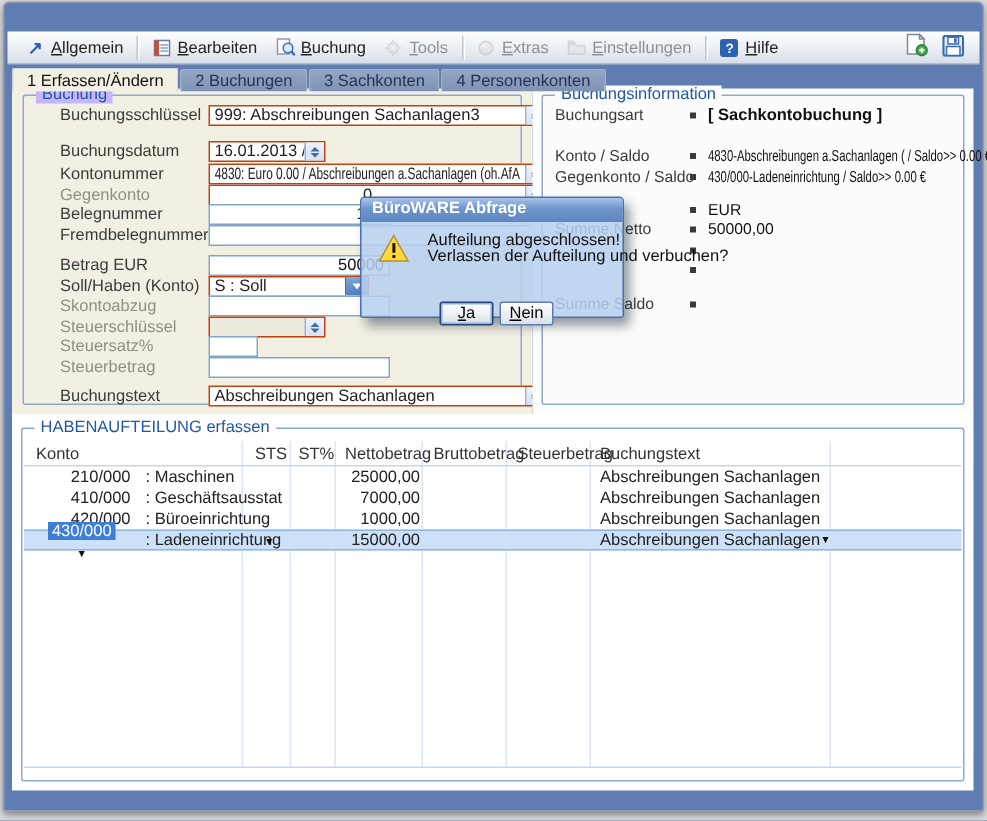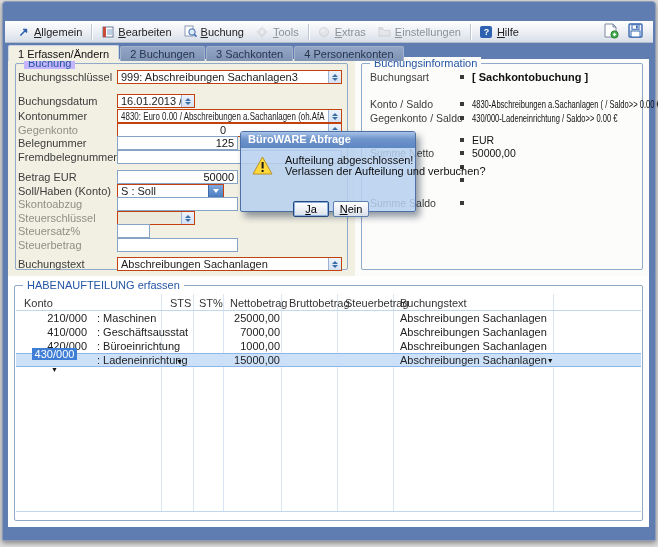--- a/index.html
+++ b/index.html
@@ -39,21 +39,21 @@
        background:linear-gradient(#93a6c6,#7e92b5);color:#27344e;margin-right:1px;}
   .tab.active{background:#f2f0e3;border-color:#c9d4e4;color:#111;height:14px;line-height:14px;position:relative;z-index:4;}
   .panel{position:absolute;}
   .panel-left{left:3px;top:15px;width:347px;height:217px;background:#f2f0e3;}
   .panel-right{left:350px;top:15px;width:294px;height:217px;background:#fcfcfa;}
   .panel-bottom{left:3px;top:232px;width:641px;height:251px;background:#ffffff;}
   .gbox{position:absolute;border:1px solid #8fa9c9;border-radius:2px;}
   .legend{position:absolute;top:-7px;left:8px;padding:0 4px;color:#2456a4;white-space:nowrap;}
   .bg-beige{background:#c4b5fd;} .bg-white{background:#ffffff;} .bg-white2{background:#fcfcfa;}
   
-  .frow{position:absolute;left:2px;right:9px;height:14px;}
+  .frow{position:absolute;left:24px;right:9px;height:14px;}
   .flabel{position:absolute;left:0;top:1px;color:#3c3c3c;white-space:nowrap;}
   .flabel.dim{color:#8f8f86;}
   .fctl{position:absolute;left:99px;top:0;}
   .tin{height:14px;border:1px solid #86a4c6;background:#fff;font:11px "Liberation Sans",sans-serif;
        padding:0 3px;box-sizing:border-box;color:#111;}
   .tin.r{text-align:right;}
   .combo{display:flex;height:14px;border:1px solid #c2410c;background:#fff;box-sizing:border-box;align-items:stretch;}
   .combo.dis{background:#eceadd;}
   .cval{flex:1;padding:0 3px;white-space:nowrap;overflow:hidden;line-height:12px;display:flex;align-items:center;}
   .cval.r{justify-content:flex-end;}

